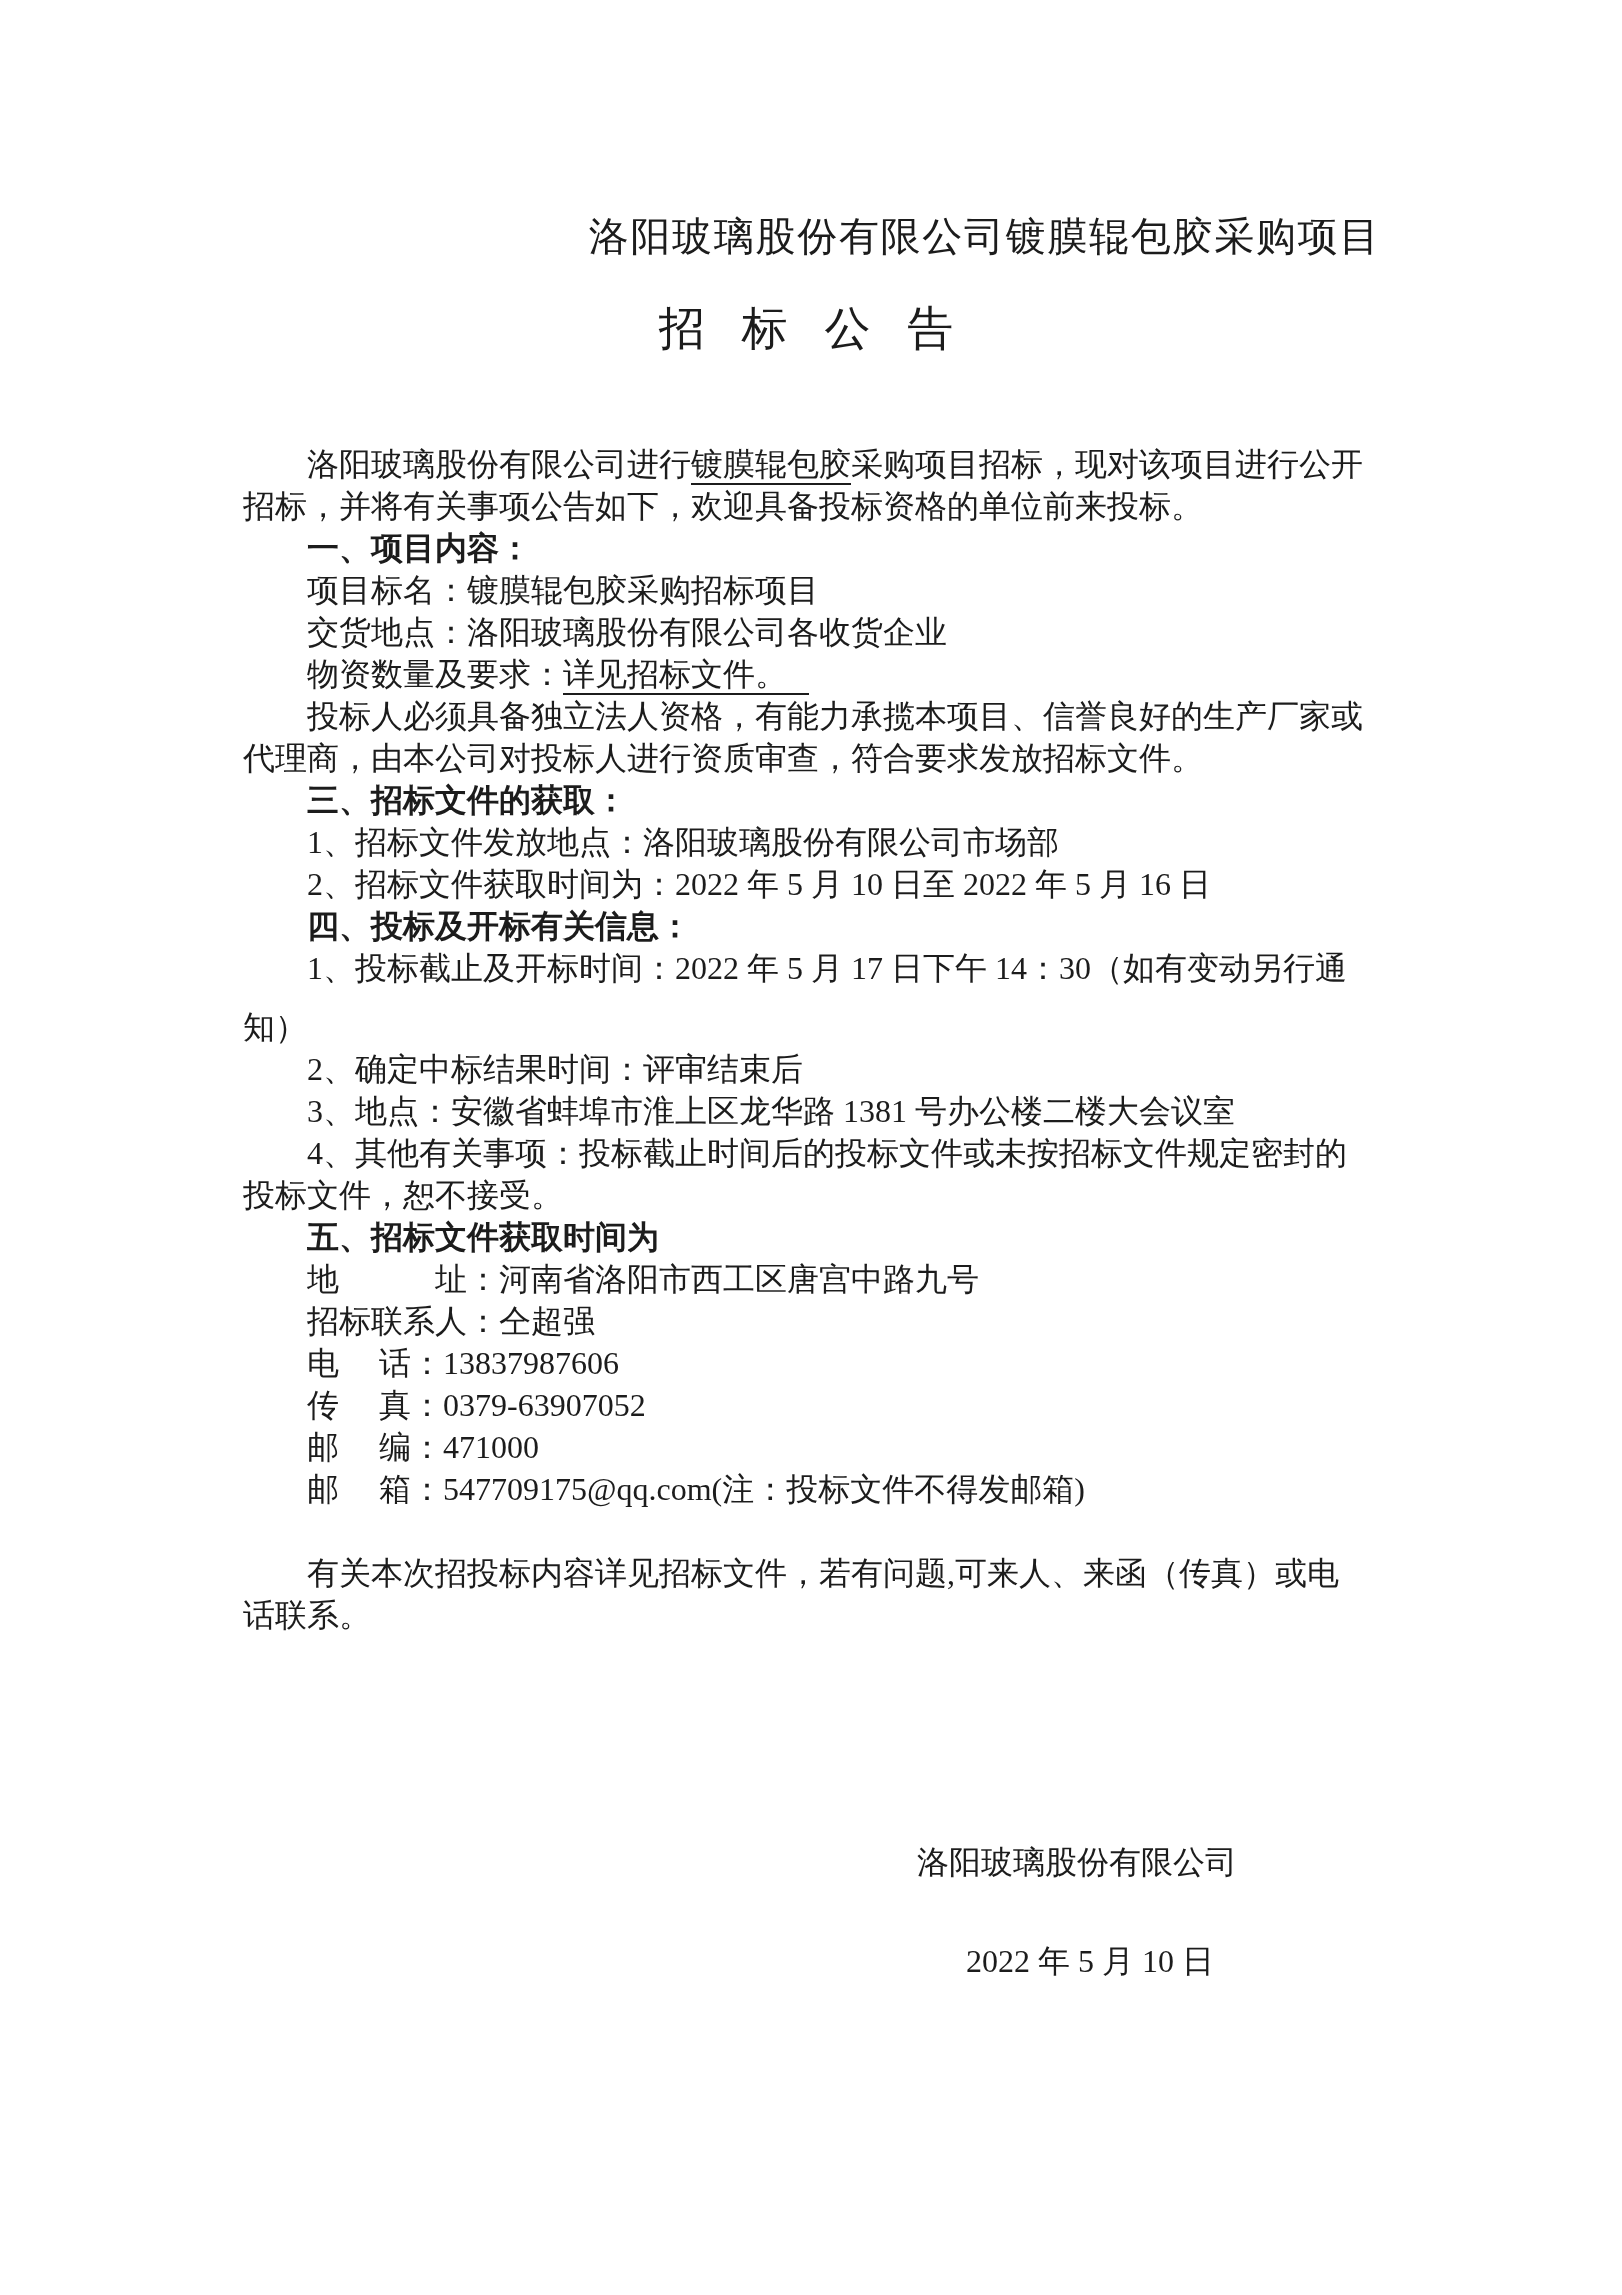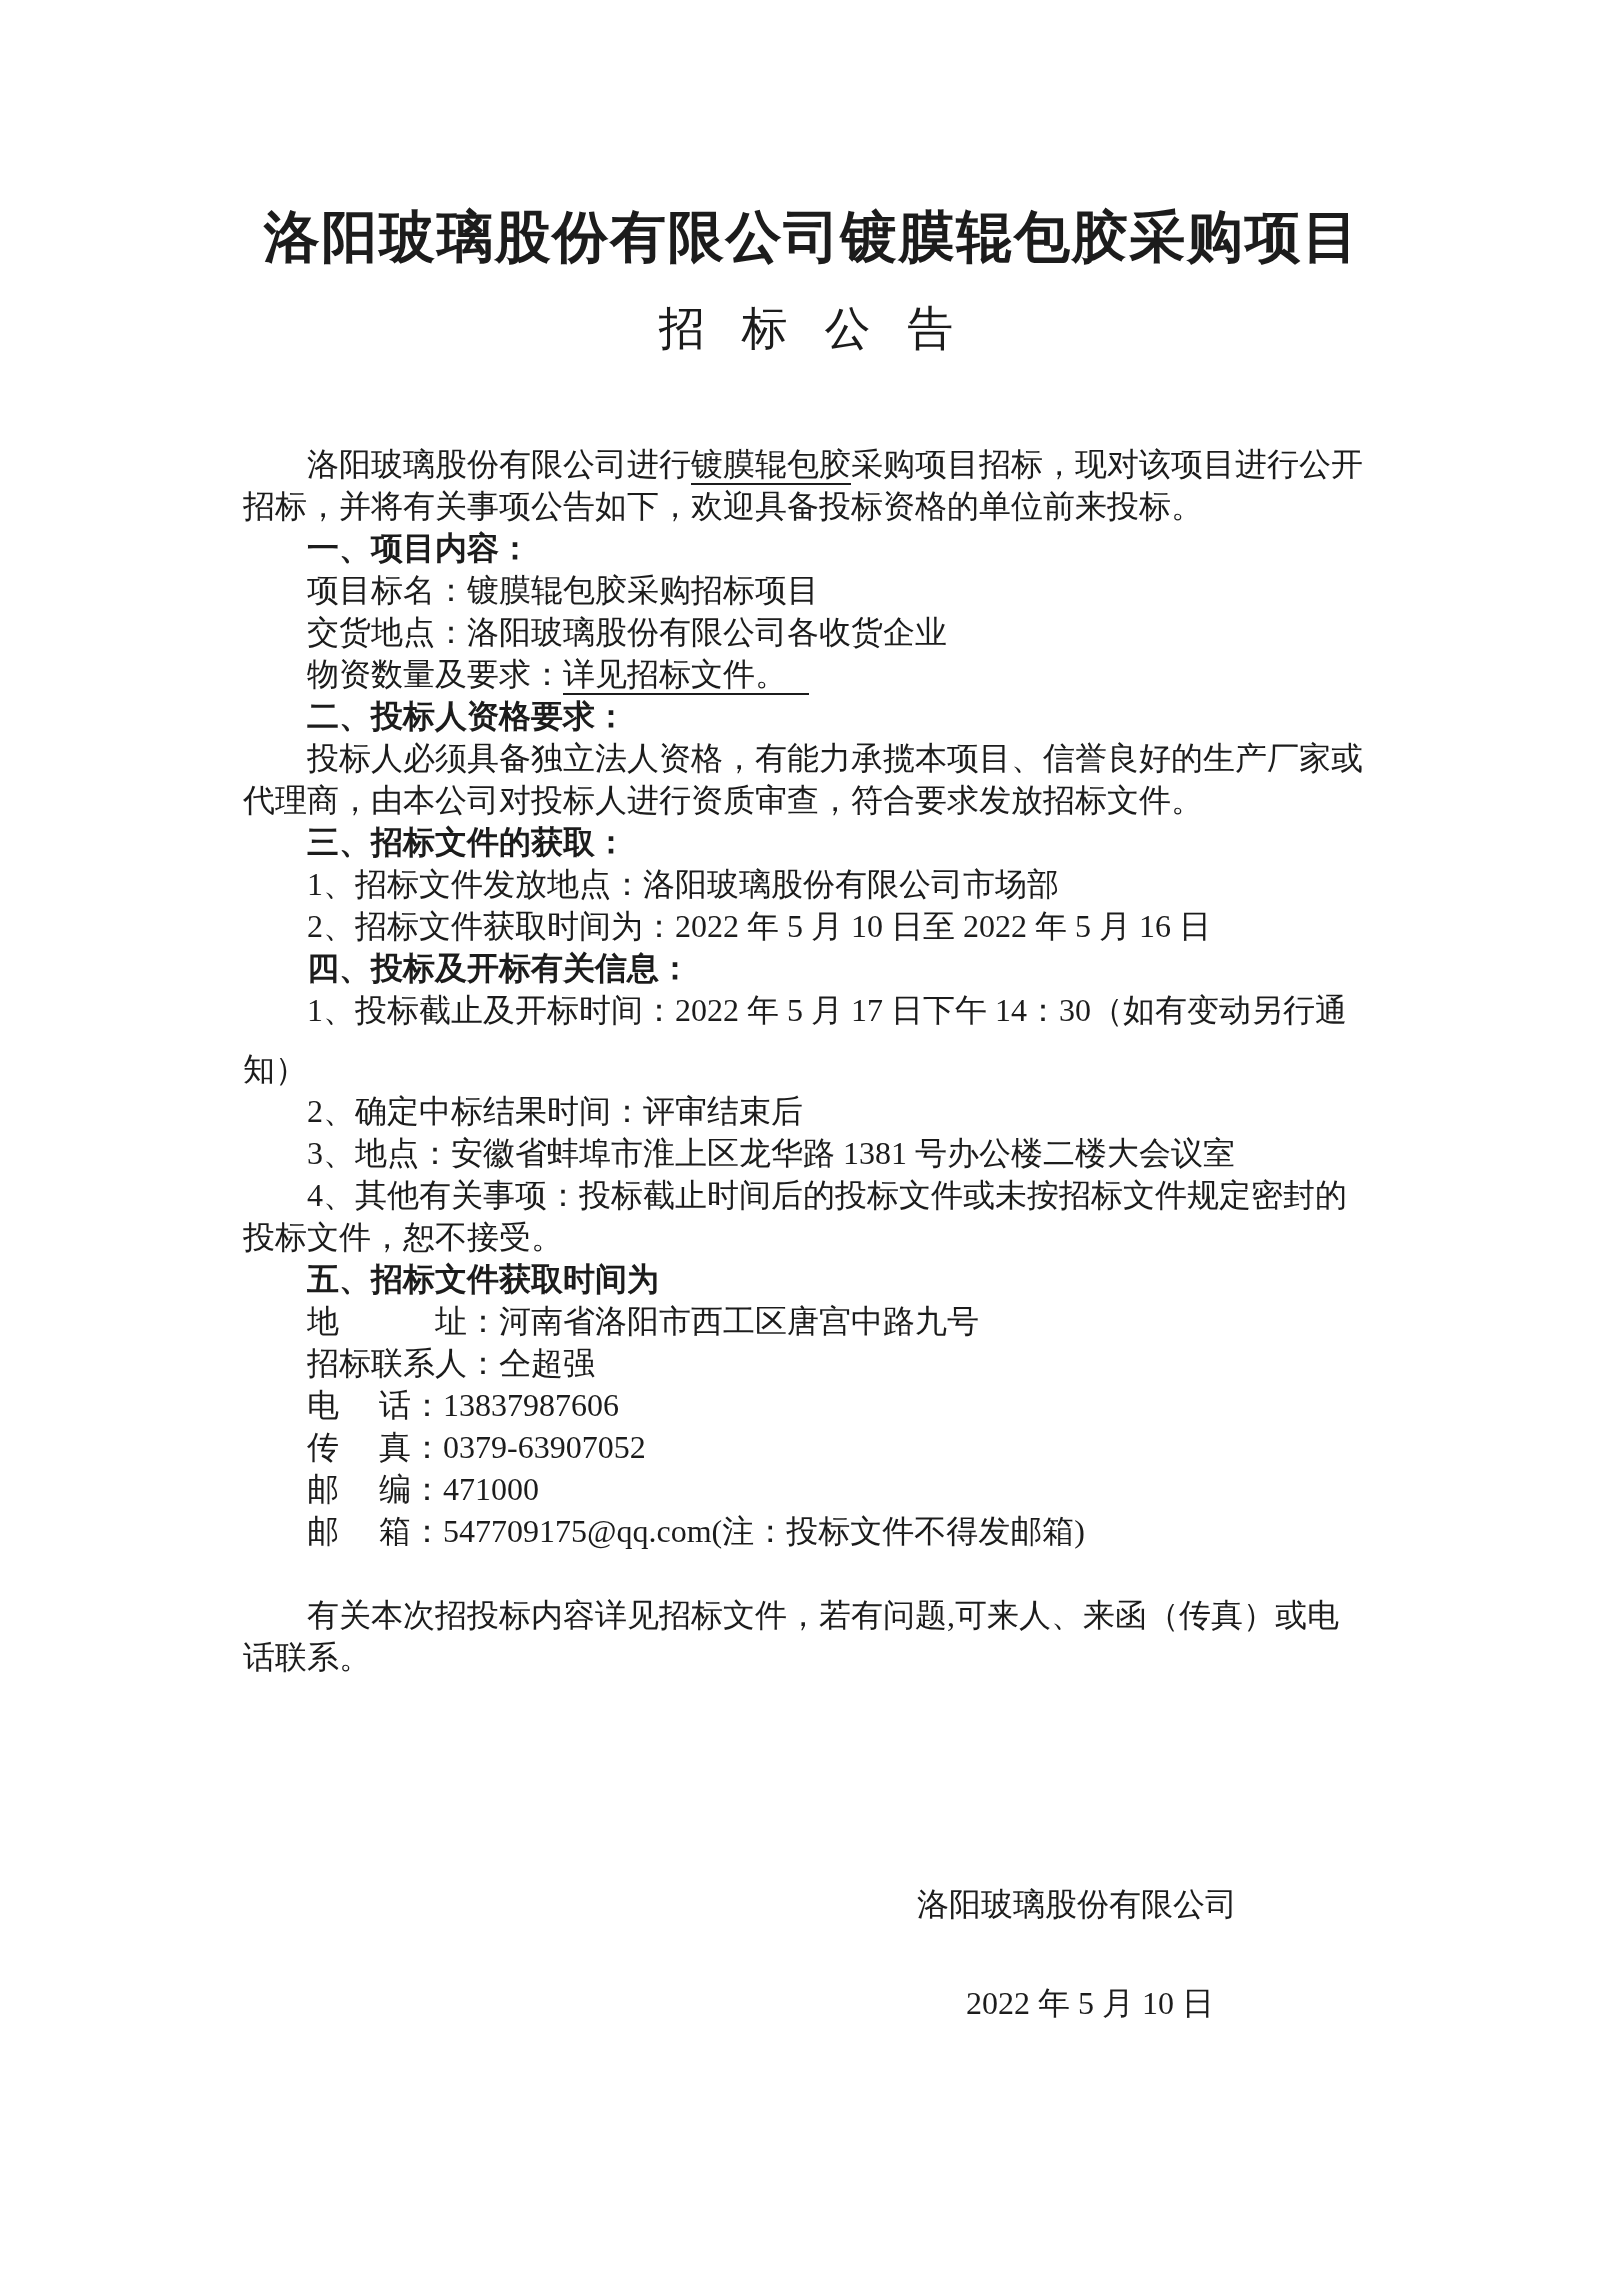--- a/index.html
+++ b/index.html
@@ -11,25 +11,25 @@
     color: #1c1c1c;
     font-family: "Liberation Serif", "DejaVu Serif", serif;
     overflow: hidden;
   }
   .content {
     margin: 0 243px;
     width: 1138px;
   }
   .title {
     margin: 205px 0 0 0;
-    font-size: 56px;
+    font-size: 40px;
     line-height: 63px;
-    text-align: center;
+    text-align: right;
     font-family: "Liberation Sans", "DejaVu Sans", sans-serif;
-    font-weight: 700;
+    font-weight: 400;
     letter-spacing: 1.7px;
   }
   .subtitle {
     margin: 29px 0 12px 0;
     font-size: 46px;
     line-height: 63px;
     text-align: center;
     font-family: "Liberation Sans", "DejaVu Sans", sans-serif;
     font-weight: 500;
     letter-spacing: 12px;
@@ -65,21 +65,20 @@
     <div class="docbody">
 
       <p class="line indent"><span>洛阳玻璃股份有限公司进行</span><span class="ul">镀膜辊包胶</span><span>采购项目招标，现对该项目进行公开</span></p>
       <p class="line">招标，并将有关事项公告如下，欢迎具备投标资格的单位前来投标。</p>
 
       <p class="line indent heading">一、项目内容：</p>
       <p class="line indent">项目标名：镀膜辊包胶采购招标项目</p>
       <p class="line indent">交货地点：洛阳玻璃股份有限公司各收货企业</p>
       <p class="line indent"><span>物资数量及要求：</span><span class="ul ul-trail">详见招标文件。</span></p>
 
-      <p class="line indent heading">二、投标人资格要求：</p>
       <p class="line indent">投标人必须具备独立法人资格，有能力承揽本项目、信誉良好的生产厂家或</p>
       <p class="line">代理商，由本公司对投标人进行资质审查，符合要求发放招标文件。</p>
 
       <p class="line indent heading">三、招标文件的获取：</p>
       <p class="line indent">1、招标文件发放地点：洛阳玻璃股份有限公司市场部</p>
       <p class="line indent">2、招标文件获取时间为：2022 年 5 月 10 日至 2022 年 5 月 16 日</p>
 
       <p class="line indent heading">四、投标及开标有关信息：</p>
       <p class="line indent">1、投标截止及开标时间：2022 年 5 月 17 日下午 14：30（如有变动另行通</p>
       <p class="line extra-gap">知）</p>

